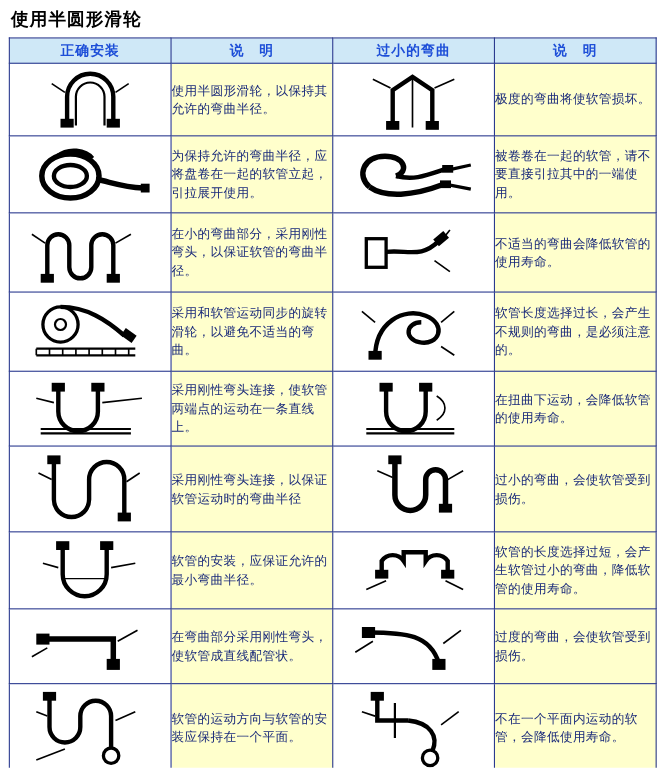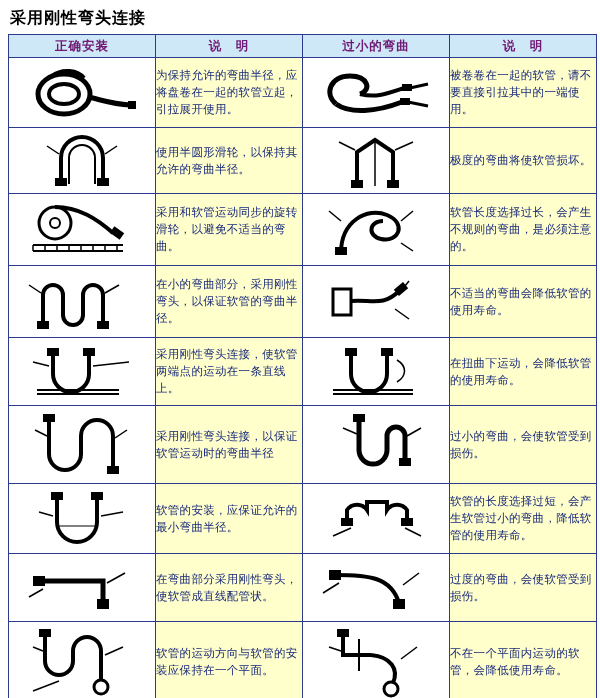--- a/index.html
+++ b/index.html
@@ -34,21 +34,21 @@
     table-layout: fixed;
     border: 1px solid #2b3a8f;
   }
   table.main td, table.main th {
     border: 1px solid #2b3a8f;
     padding: 0;
     vertical-align: middle;
   }
   thead th {
     background: #cfe8f7;
-    color: #701a75;
+    color: #1d4ed8;
     font-size: 12.5px;
     font-weight: bold;
     height: 22px;
     letter-spacing: 1px;
   }
   td.pic {
     background: #ffffff;
     text-align: center;
     vertical-align: middle;
   }
@@ -64,32 +64,61 @@
   .svgwrap {
     display: block;
     margin: 0 auto;
   }
 </style>
 </head>
 <body>
 
 <div id="page">
 
-  <div id="title">采用刚性弯头连接</div>
+  <div id="title">使用半圆形滑轮</div>
 
   <table class="main">
     <thead>
       <tr>
         <th style="width:146px">正确安装</th>
         <th style="width:146px">说　明</th>
         <th style="width:146px">过小的弯曲</th>
         <th style="width:146px">说　明</th>
       </tr>
     </thead>
     <tbody>
+
+      <tr style="height:66px">
+        <td class="pic">
+          <span>
+            <svg class="svgwrap" width="110" height="58" viewBox="0 0 110 58">
+              <path d="M34 52 L34 26 A21 21 0 0 1 76 26 L76 52" fill="none" stroke="#000" stroke-width="4"></path>
+              <path d="M42 52 L42 26 A13 13 0 0 1 68 26 L68 52" fill="none" stroke="#000" stroke-width="2"></path>
+              <rect x="28" y="46" width="12" height="8" fill="#000"></rect>
+              <rect x="70" y="46" width="12" height="8" fill="#000"></rect>
+              <line x1="20" y1="14" x2="32" y2="22" stroke="#000" stroke-width="1.5"></line>
+              <line x1="90" y1="14" x2="78" y2="22" stroke="#000" stroke-width="1.5"></line>
+            </svg>
+          </span>
+        </td>
+        <td class="desc">使用半圆形滑轮，以保持其允许的弯曲半径。</td>
+        <td class="pic">
+          <span>
+            <svg class="svgwrap" width="110" height="58" viewBox="0 0 110 58">
+              <path d="M36 54 L36 20 L54 8 L72 20 L72 54" fill="none" stroke="#000" stroke-width="4"></path>
+              <line x1="54" y1="8" x2="54" y2="54" stroke="#000" stroke-width="1.5"></line>
+              <rect x="30" y="48" width="12" height="8" fill="#000"></rect>
+              <rect x="66" y="48" width="12" height="8" fill="#000"></rect>
+              <line x1="18" y1="10" x2="34" y2="18" stroke="#000" stroke-width="1.5"></line>
+              <line x1="92" y1="10" x2="74" y2="18" stroke="#000" stroke-width="1.5"></line>
+            </svg>
+          </span>
+        </td>
+        <td class="desc">极度的弯曲将使软管损坏。</td>
+      </tr>
 
       <tr style="height:70px">
         <td class="pic">
           <span>
             <svg class="svgwrap" width="120" height="58" viewBox="0 0 120 58">
               <ellipse cx="42" cy="30" rx="26" ry="20" fill="none" stroke="#000" stroke-width="5"></ellipse>
               <ellipse cx="42" cy="30" rx="15" ry="10" fill="none" stroke="#000" stroke-width="4"></ellipse>
               <path d="M66 33 C 80 36, 90 40, 108 41" fill="none" stroke="#000" stroke-width="5"></path>
               <rect x="106" y="37" width="8" height="8" fill="#000"></rect>
               <path d="M30 12 C 40 4, 56 6, 62 14" fill="none" stroke="#000" stroke-width="4"></path>
@@ -106,47 +135,45 @@
               <rect x="86" y="20" width="10" height="7" fill="#000"></rect>
               <rect x="84" y="34" width="10" height="7" fill="#000"></rect>
               <line x1="94" y1="24" x2="112" y2="20" stroke="#000" stroke-width="3"></line>
               <line x1="92" y1="38" x2="112" y2="42" stroke="#000" stroke-width="3"></line>
             </svg>
           </span>
         </td>
         <td class="desc">被卷卷在一起的软管，请不要直接引拉其中的一端使用。</td>
       </tr>
 
-      <tr style="height:66px">
-        <td class="pic">
-          <span>
-            <svg class="svgwrap" width="110" height="58" viewBox="0 0 110 58">
-              <path d="M34 52 L34 26 A21 21 0 0 1 76 26 L76 52" fill="none" stroke="#000" stroke-width="4"></path>
-              <path d="M42 52 L42 26 A13 13 0 0 1 68 26 L68 52" fill="none" stroke="#000" stroke-width="2"></path>
-              <rect x="28" y="46" width="12" height="8" fill="#000"></rect>
-              <rect x="70" y="46" width="12" height="8" fill="#000"></rect>
-              <line x1="20" y1="14" x2="32" y2="22" stroke="#000" stroke-width="1.5"></line>
-              <line x1="90" y1="14" x2="78" y2="22" stroke="#000" stroke-width="1.5"></line>
-            </svg>
-          </span>
-        </td>
-        <td class="desc">使用半圆形滑轮，以保持其允许的弯曲半径。</td>
-        <td class="pic">
-          <span>
-            <svg class="svgwrap" width="110" height="58" viewBox="0 0 110 58">
-              <path d="M36 54 L36 20 L54 8 L72 20 L72 54" fill="none" stroke="#000" stroke-width="4"></path>
-              <line x1="54" y1="8" x2="54" y2="54" stroke="#000" stroke-width="1.5"></line>
-              <rect x="30" y="48" width="12" height="8" fill="#000"></rect>
-              <rect x="66" y="48" width="12" height="8" fill="#000"></rect>
-              <line x1="18" y1="10" x2="34" y2="18" stroke="#000" stroke-width="1.5"></line>
-              <line x1="92" y1="10" x2="74" y2="18" stroke="#000" stroke-width="1.5"></line>
-            </svg>
-          </span>
-        </td>
-        <td class="desc">极度的弯曲将使软管损坏。</td>
+      <tr style="height:72px">
+        <td class="pic">
+          <span>
+            <svg class="svgwrap" width="126" height="62" viewBox="0 0 126 62">
+              <path d="M24 56 L24 24 A10 10 0 0 1 44 24 L44 44 A10 10 0 0 0 64 44 L64 24 A10 10 0 0 1 84 24 L84 56" fill="none" stroke="#000" stroke-width="4"></path>
+              <rect x="18" y="50" width="12" height="8" fill="#000"></rect>
+              <rect x="78" y="50" width="12" height="8" fill="#000"></rect>
+              <line x1="10" y1="14" x2="22" y2="22" stroke="#000" stroke-width="1.5"></line>
+              <line x1="100" y1="14" x2="86" y2="22" stroke="#000" stroke-width="1.5"></line>
+            </svg>
+          </span>
+        </td>
+        <td class="desc">在小的弯曲部分，采用刚性弯头，以保证软管的弯曲半径。</td>
+        <td class="pic">
+          <span>
+            <svg class="svgwrap" width="126" height="62" viewBox="0 0 126 62">
+              <rect x="20" y="18" width="18" height="26" fill="none" stroke="#000" stroke-width="3"></rect>
+              <path d="M38 30 C 58 28, 70 36, 86 20" fill="none" stroke="#000" stroke-width="4"></path>
+              <rect x="82" y="14" width="12" height="8" fill="#000" transform="rotate(-40 88 18)"></rect>
+              <line x1="96" y1="10" x2="88" y2="20" stroke="#000" stroke-width="1.5"></line>
+              <line x1="96" y1="48" x2="82" y2="38" stroke="#000" stroke-width="1.5"></line>
+            </svg>
+          </span>
+        </td>
+        <td class="desc">不适当的弯曲会降低软管的使用寿命。</td>
       </tr>
 
       <tr style="height:72px">
         <td class="pic">
           <span>
             <svg class="svgwrap" width="126" height="62" viewBox="0 0 126 62">
               <circle cx="36" cy="24" r="16" fill="none" stroke="#000" stroke-width="3"></circle>
               <circle cx="36" cy="24" r="5" fill="none" stroke="#000" stroke-width="2"></circle>
               <path d="M36 8 C 60 8, 78 20, 94 34" fill="none" stroke="#000" stroke-width="4"></path>
               <rect x="92" y="30" width="12" height="8" fill="#000" transform="rotate(35 98 34)"></rect>
@@ -162,47 +189,20 @@
             <svg class="svgwrap" width="126" height="62" viewBox="0 0 126 62">
               <path d="M28 54 C 28 22, 54 8, 74 16 C 94 24, 86 44, 68 40 C 54 37, 56 22, 70 22" fill="none" stroke="#000" stroke-width="4"></path>
               <rect x="22" y="48" width="12" height="8" fill="#000"></rect>
               <line x1="16" y1="12" x2="28" y2="22" stroke="#000" stroke-width="1.5"></line>
               <line x1="100" y1="12" x2="88" y2="22" stroke="#000" stroke-width="1.5"></line>
               <line x1="100" y1="52" x2="88" y2="44" stroke="#000" stroke-width="1.5"></line>
             </svg>
           </span>
         </td>
         <td class="desc">软管长度选择过长，会产生不规则的弯曲，是必须注意的。</td>
-      </tr>
-
-      <tr style="height:72px">
-        <td class="pic">
-          <span>
-            <svg class="svgwrap" width="126" height="62" viewBox="0 0 126 62">
-              <path d="M24 56 L24 24 A10 10 0 0 1 44 24 L44 44 A10 10 0 0 0 64 44 L64 24 A10 10 0 0 1 84 24 L84 56" fill="none" stroke="#000" stroke-width="4"></path>
-              <rect x="18" y="50" width="12" height="8" fill="#000"></rect>
-              <rect x="78" y="50" width="12" height="8" fill="#000"></rect>
-              <line x1="10" y1="14" x2="22" y2="22" stroke="#000" stroke-width="1.5"></line>
-              <line x1="100" y1="14" x2="86" y2="22" stroke="#000" stroke-width="1.5"></line>
-            </svg>
-          </span>
-        </td>
-        <td class="desc">在小的弯曲部分，采用刚性弯头，以保证软管的弯曲半径。</td>
-        <td class="pic">
-          <span>
-            <svg class="svgwrap" width="126" height="62" viewBox="0 0 126 62">
-              <rect x="20" y="18" width="18" height="26" fill="none" stroke="#000" stroke-width="3"></rect>
-              <path d="M38 30 C 58 28, 70 36, 86 20" fill="none" stroke="#000" stroke-width="4"></path>
-              <rect x="82" y="14" width="12" height="8" fill="#000" transform="rotate(-40 88 18)"></rect>
-              <line x1="96" y1="10" x2="88" y2="20" stroke="#000" stroke-width="1.5"></line>
-              <line x1="96" y1="48" x2="82" y2="38" stroke="#000" stroke-width="1.5"></line>
-            </svg>
-          </span>
-        </td>
-        <td class="desc">不适当的弯曲会降低软管的使用寿命。</td>
       </tr>
 
       <tr style="height:68px">
         <td class="pic">
           <span>
             <svg class="svgwrap" width="126" height="60" viewBox="0 0 126 60">
               <path d="M34 10 L34 32 A18 18 0 0 0 70 32 L70 10" fill="none" stroke="#000" stroke-width="4"></path>
               <rect x="28" y="6" width="12" height="8" fill="#000"></rect>
               <rect x="64" y="6" width="12" height="8" fill="#000"></rect>
               <line x1="18" y1="48" x2="100" y2="48" stroke="#000" stroke-width="2"></line>

